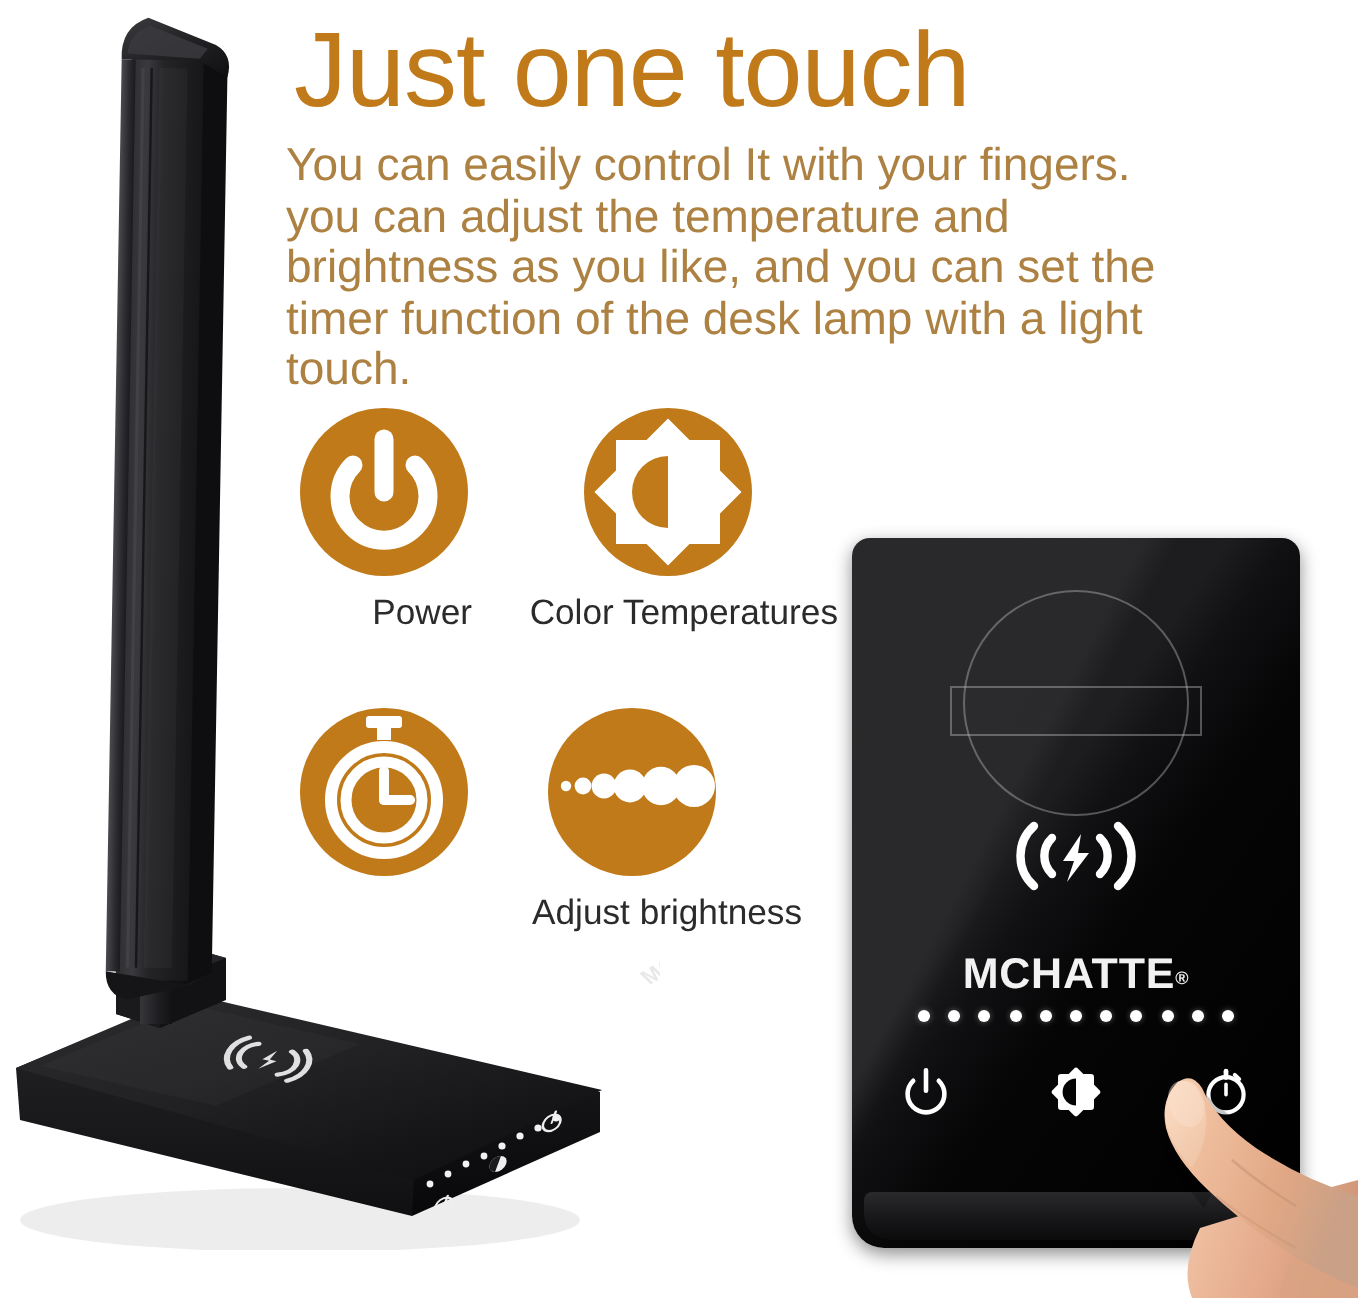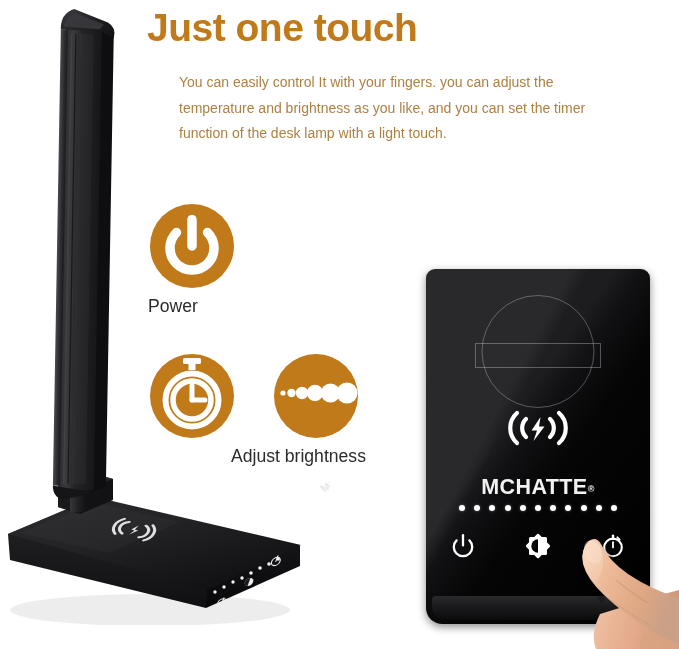--- a/index.html
+++ b/index.html
@@ -17,42 +17,41 @@
     height: 649px;
     background: #ffffff;
     overflow: hidden;
   }
 
   
   #headline {
     position: absolute;
     left: 147px;
     top: 6px;
-    font-size: 39px;
-    font-weight: bold;
+    font-size: 53px;
+    font-weight: normal;
     letter-spacing: -0.5px;
     color: #c07a19;
     line-height: 1.15;
     white-space: nowrap;
   }
   #paragraph {
     position: absolute;
     left: 143px;
     top: 70px;
     width: 448px;
-    font-size: 14px;
+    font-size: 23px;
     line-height: 25.5px;
     color: #ad8142;
-    margin-left: 36px;
   }
 
   
   .feature {
     position: absolute;
-    text-align: left;
+    text-align: right;
   }
   .feature .icon-wrap {
     width: 88px;
     height: 88px;
     margin: 0 auto;
     position: relative;
   }
   .feature .flabel {
     margin-top: 6px;
     font-size: 17.6px;
@@ -294,20 +293,35 @@
     <div class="icon-wrap">
       <svg width="88" height="88" viewBox="0 0 88 88">
         <circle cx="44" cy="44" r="42" fill="#c07a19"></circle>
         <path d="M28.5 30.5 A22 22 0 1 0 59.5 30.5" stroke="#ffffff" stroke-width="9.5" fill="none" stroke-linecap="round"></path>
         <line x1="44" y1="17.5" x2="44" y2="44" stroke="#ffffff" stroke-width="9.5" stroke-linecap="round"></line>
       </svg>
     </div>
     <div class="flabel">Power</div>
   </div>
 
+  <div class="feature" id="feat-colortemp">
+    <div class="icon-wrap">
+      <svg width="88" height="88" viewBox="0 0 88 88">
+        <circle cx="44" cy="44" r="42" fill="#c07a19"></circle>
+
+        <g fill="#ffffff">
+          <rect x="18" y="18" width="52" height="52"></rect>
+          <rect x="18" y="18" width="52" height="52" transform="rotate(45 44 44)"></rect>
+        </g>
+
+        <path d="M44 26 A18 18 0 0 0 44 62 Z" fill="#c07a19"></path>
+      </svg>
+    </div>
+    <div class="flabel">Color Temperatures</div>
+  </div>
 
   <div class="feature" id="feat-timer">
     <div class="icon-wrap">
       <svg width="88" height="88" viewBox="0 0 88 88">
         <circle cx="44" cy="44" r="42" fill="#c07a19"></circle>
 
         <rect x="35" y="6" width="18" height="6" rx="1.5" fill="#ffffff"></rect>
         <rect x="40.5" y="11" width="7" height="7" fill="#ffffff"></rect>
 
         <circle cx="44" cy="48" r="26.5" fill="none" stroke="#ffffff" stroke-width="6"></circle>

